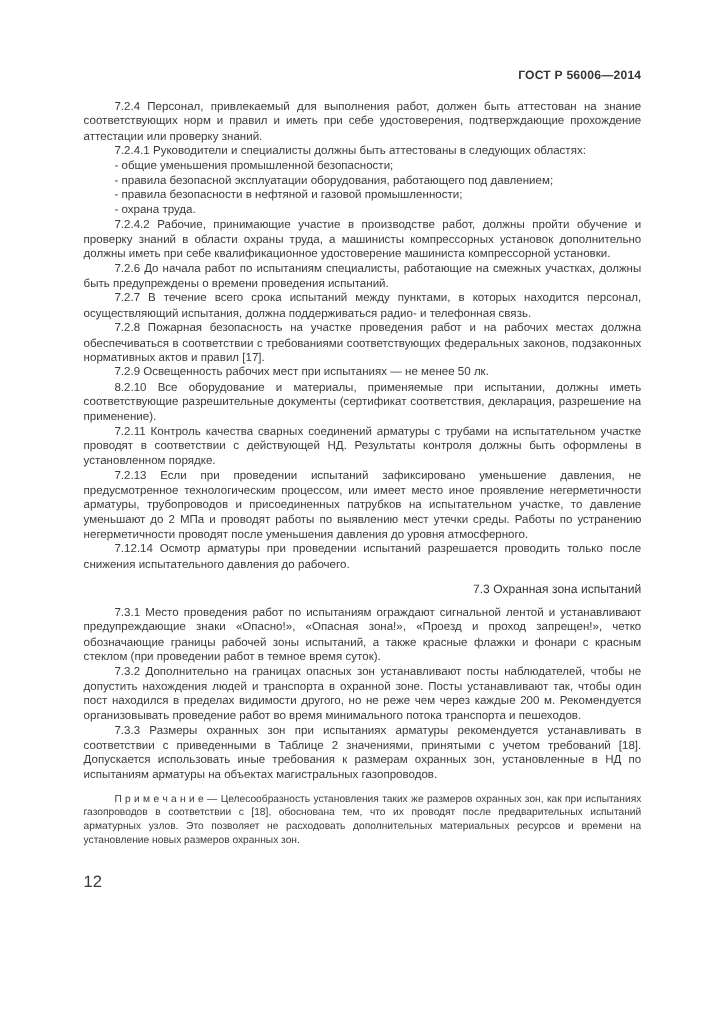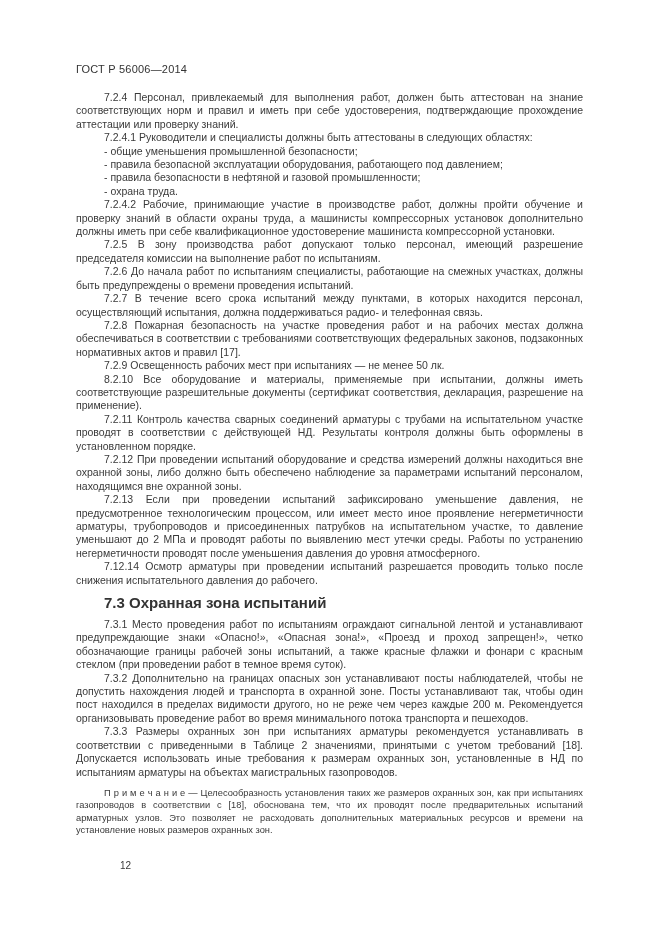--- a/index.html
+++ b/index.html
@@ -13,79 +13,77 @@
     height: 936px;
     box-sizing: border-box;
     background: #ffffff;
     overflow: hidden;
     padding: 63px 78px 0 76px;
     font-family: "Liberation Sans", "DejaVu Sans", sans-serif;
     color: #3a3a3a;
   }
   .doc-header {
     font-size: 11px;
-    font-weight: normal;
+    font-weight: bold;
     color: #333333;
     margin: 0 0 16px 0;
     letter-spacing: 0.2px;
+    text-align: right;
   }
   .doc-content p {
     margin: 0;
     font-size: 10.5px;
     line-height: 13.4px;
     text-align: justify;
     text-indent: 28px;
     color: #3a3a3a;
   }
   .doc-content p.heading {
-    font-weight: bold;
-    font-size: 15px;
+    font-weight: normal;
+    font-size: 11px;
     line-height: 14px;
-    text-align: left;
+    text-align: right;
     margin-top: 9px;
     margin-bottom: 8px;
     color: #333333;
   }
   .doc-content p.note {
     font-size: 9.3px;
     line-height: 12.4px;
     margin-top: 8px;
   }
   .doc-footer {
     margin-top: 23px;
-    font-size: 10px;
+    font-size: 15px;
     color: #3a3a3a;
-    margin-left: 44px;
   }
 </style>
 </head>
 <body>
 
 <div class="page">
   <header class="doc-header">
     <span>ГОСТ Р 56006—2014</span>
   </header>
 
   <main class="doc-content">
 
   <p class="body">7.2.4 Персонал, привлекаемый для выполнения работ, должен быть аттестован на знание соответствующих норм и правил и иметь при себе удостоверения, подтверждающие прохождение аттестации или проверку знаний.</p>
       <p class="body">7.2.4.1 Руководители и специалисты должны быть аттестованы в следующих областях:</p>
       <p class="list">- общие уменьшения промышленной безопасности;</p>
       <p class="list">- правила безопасной эксплуатации оборудования, работающего под давлением;</p>
       <p class="list">- правила безопасности в нефтяной и газовой промышленности;</p>
       <p class="list">- охрана труда.</p>
       <p class="body">7.2.4.2 Рабочие, принимающие участие в производстве работ, должны пройти обучение и проверку знаний в области охраны труда, а машинисты компрессорных установок дополнительно должны иметь при себе квалификационное удостоверение машиниста компрессорной установки.</p>
-      <p class="body">7.2.5 В зону производства работ допускают только персонал, имеющий разрешение председателя комиссии на выполнение работ по испытаниям.</p>
       <p class="body">7.2.6 До начала работ по испытаниям специалисты, работающие на смежных участках, должны быть предупреждены о времени проведения испытаний.</p>
       <p class="body">7.2.7 В течение всего срока испытаний между пунктами, в которых находится персонал, осуществляющий испытания, должна поддерживаться радио- и телефонная связь.</p>
       <p class="body">7.2.8 Пожарная безопасность на участке проведения работ и на рабочих местах должна обеспечиваться в соответствии с требованиями соответствующих федеральных законов, подзаконных нормативных актов и правил [17].</p>
       <p class="body">7.2.9 Освещенность рабочих мест при испытаниях — не менее 50 лк.</p>
       <p class="body">8.2.10 Все оборудование и материалы, применяемые при испытании, должны иметь соответствующие разрешительные документы (сертификат соответствия, декларация, разрешение на применение).</p>
       <p class="body">7.2.11 Контроль качества сварных соединений арматуры с трубами на испытательном участке проводят в соответствии с действующей НД. Результаты контроля должны быть оформлены в установленном порядке.</p>
-      <p class="body">7.2.12 При проведении испытаний оборудование и средства измерений должны находиться вне охранной зоны, либо должно быть обеспечено наблюдение за параметрами испытаний персоналом, находящимся вне охранной зоны.</p>
       <p class="body">7.2.13 Если при проведении испытаний зафиксировано уменьшение давления, не предусмотренное технологическим процессом, или имеет место иное проявление негерметичности арматуры, трубопроводов и присоединенных патрубков на испытательном участке, то давление уменьшают до 2 МПа и проводят работы по выявлению мест утечки среды. Работы по устранению негерметичности проводят после уменьшения давления до уровня атмосферного.</p>
       <p class="body">7.12.14 Осмотр арматуры при проведении испытаний разрешается проводить только после снижения испытательного давления до рабочего.</p>
       <p class="heading">7.3 Охранная зона испытаний</p>
       <p class="body">7.3.1 Место проведения работ по испытаниям ограждают сигнальной лентой и устанавливают предупреждающие знаки «Опасно!», «Опасная зона!», «Проезд и проход запрещен!», четко обозначающие границы рабочей зоны испытаний, а также красные флажки и фонари с красным стеклом (при проведении работ в темное время суток).</p>
       <p class="body">7.3.2 Дополнительно на границах опасных зон устанавливают посты наблюдателей, чтобы не допустить нахождения людей и транспорта в охранной зоне. Посты устанавливают так, чтобы один пост находился в пределах видимости другого, но не реже чем через каждые 200 м. Рекомендуется организовывать проведение работ во время минимального потока транспорта и пешеходов.</p>
       <p class="body">7.3.3 Размеры охранных зон при испытаниях арматуры рекомендуется устанавливать в соответствии с приведенными в Таблице 2 значениями, принятыми с учетом требований [18]. Допускается использовать иные требования к размерам охранных зон, установленные в НД по испытаниям арматуры на объектах магистральных газопроводов.</p>
       <p class="note">П р и м е ч а н и е — Целесообразность установления таких же размеров охранных зон, как при испытаниях газопроводов в соответствии с [18], обоснована тем, что их проводят после предварительных испытаний арматурных узлов. Это позволяет не расходовать дополнительных материальных ресурсов и времени на установление новых размеров охранных зон.</p>
     </main>
 
   <footer class="doc-footer">

